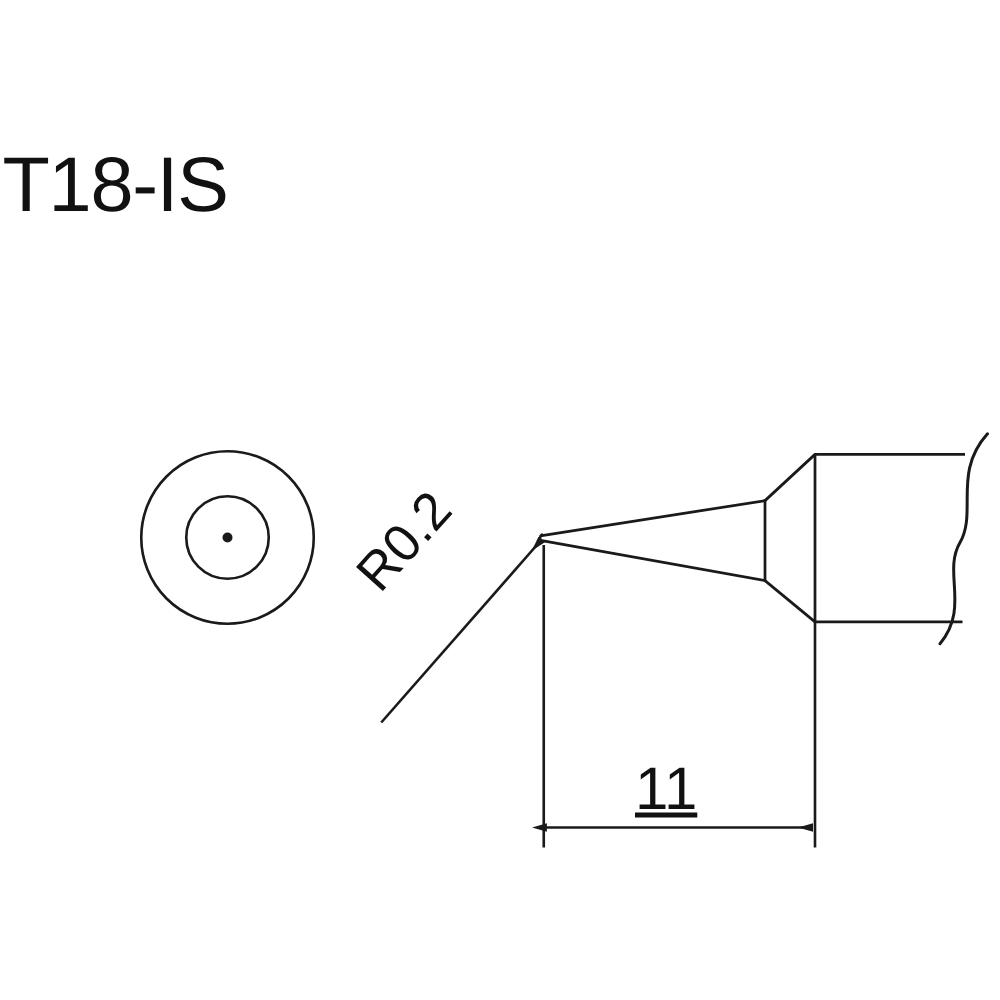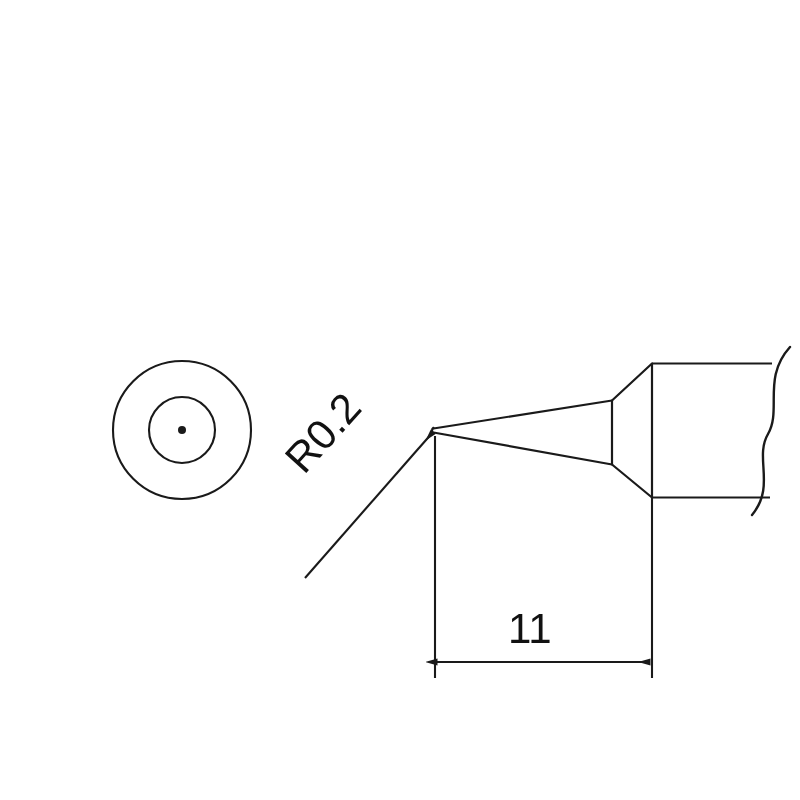--- a/index.html
+++ b/index.html
@@ -41,21 +41,22 @@
   .dim-text {
     position: absolute;
     font-family: "Liberation Sans", sans-serif;
     color: #111111;
     white-space: nowrap;
     line-height: 1;
   }
   .dim-length {
     left: 508px;
     top: 608px;
-    font-size: 42px;
+    font-size: 48px;
+    text-decoration: underline;
   }
   .dim-radius {
     left: 278px;
     top: 452px;
     font-size: 42px;
     transform: rotate(-48deg);
     transform-origin: left top;
   }
 </style>
 </head>
@@ -103,18 +104,19 @@
       <line x1="305" y1="578" x2="433" y2="432" stroke="#1a1a1a" stroke-width="2.1" marker-end="url(#arrow-end)"></line>
     </g>
 
     <g>
       <line x1="435" y1="436" x2="435" y2="678" stroke="#1a1a1a" stroke-width="2.1"></line>
       <line x1="652" y1="497" x2="652" y2="678" stroke="#1a1a1a" stroke-width="2.1"></line>
       <line x1="437" y1="662" x2="650" y2="662" stroke="#1a1a1a" stroke-width="2.1" marker-start="url(#arrow-start)" marker-end="url(#arrow-end)"></line>
     </g>
   </svg>
 
+  <div class="part-title">T18-IS</div>
 
   <div class="dim-text dim-radius">R0.2</div>
 
   <div class="dim-text dim-length">11</div>
 
 </div>
 
 </body></html>

